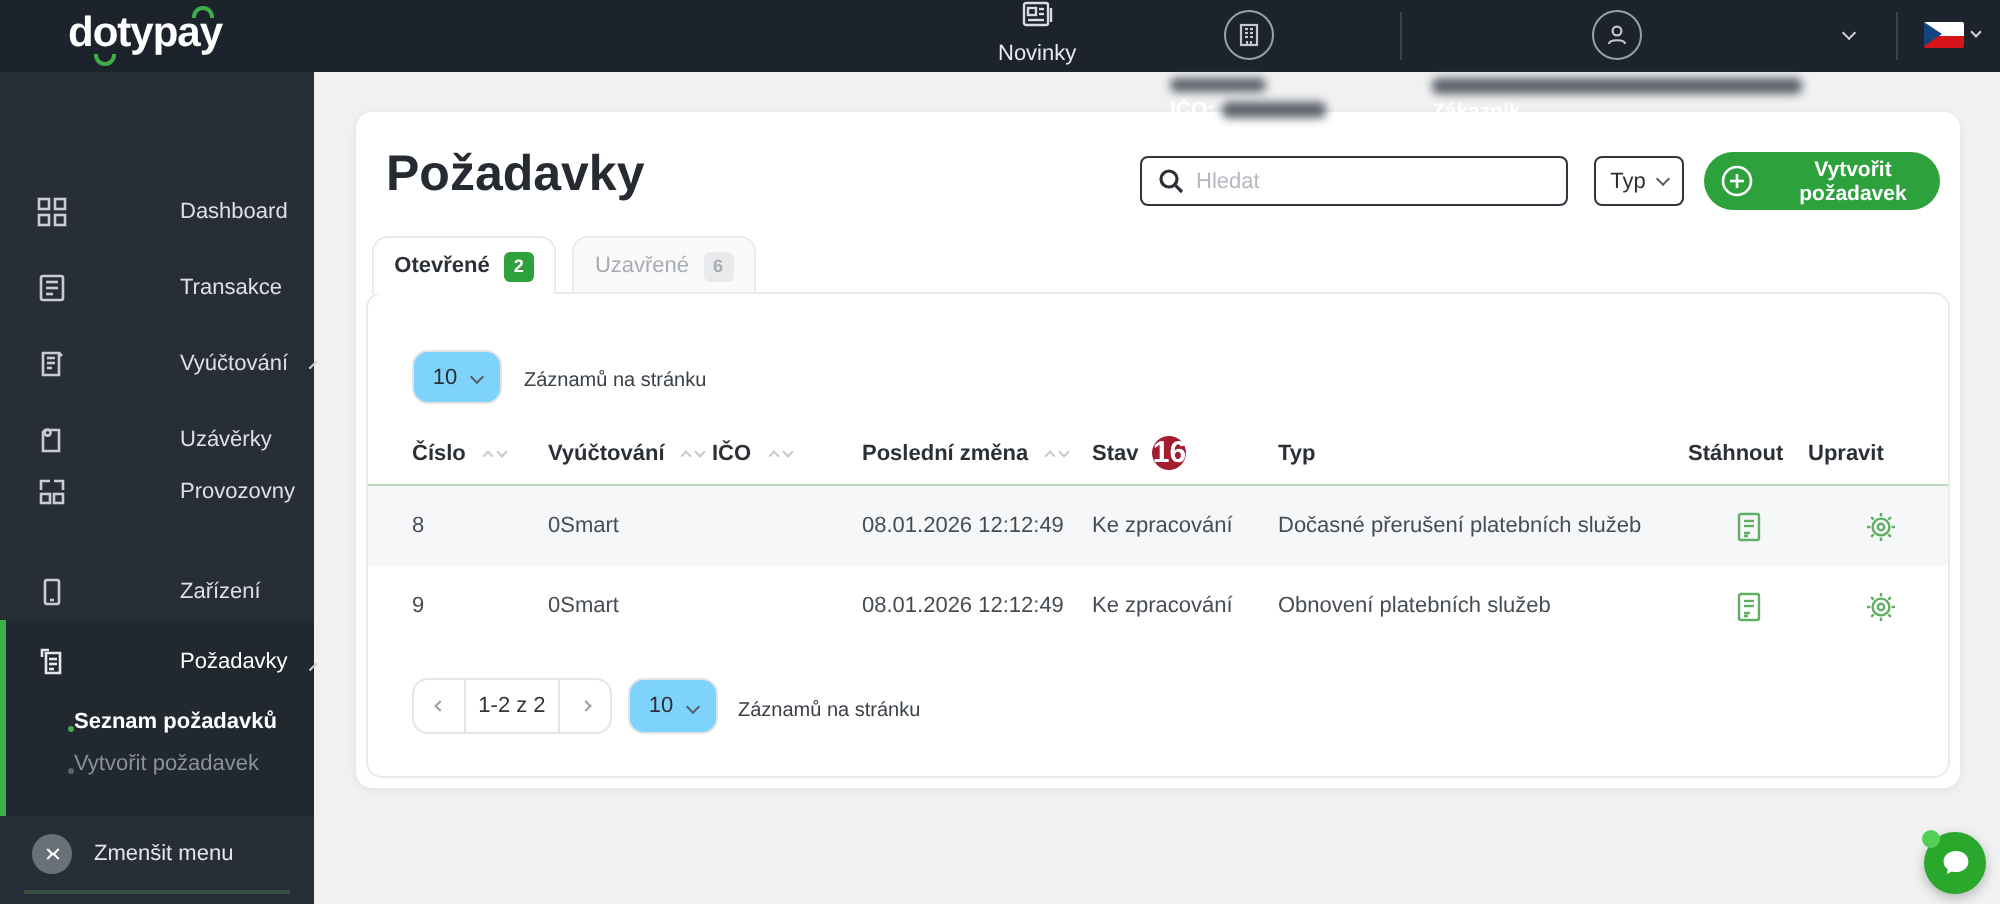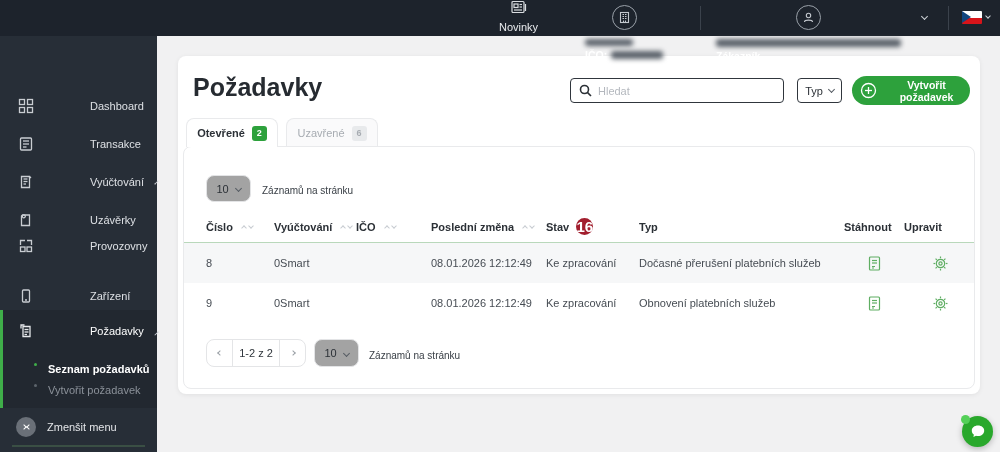--- a/index.html
+++ b/index.html
@@ -27,21 +27,21 @@
   .flag .w { position:absolute; left:0; top:0; width:20px; height:6.5px; background:#fff; }
   .flag .r { position:absolute; left:0; top:6.5px; width:20px; height:6.5px; background:#d7141a; }
   .flag .b { position:absolute; left:0; top:0; width:0; height:0; border-top:6.5px solid transparent; border-bottom:6.5px solid transparent; border-left:9px solid #11457e; }
 
   
   .sb { position:absolute; left:0; top:36px; width:157px; height:416px; background:#272e37; z-index:4; }
   .sb-item { position:absolute; left:0; width:157px; height:38px; display:flex; align-items:center; padding:0 14px 0 18px; gap:12px; color:#dde0e4; font-size:11px; cursor:pointer; }
   .sb-item .grow { flex:1;padding-left:44px; }
   .sb-ic { flex:none; display:flex; }
   .sb-active { position:absolute; left:0; top:274px; width:157px; height:98px; background:#222830; border-left:3px solid #3fae49; }
-  .sb-sub { position:absolute; left:0; width:157px; height:20px; display:flex; align-items:flex-end; padding-left:45px; font-size:11px; cursor:pointer; }
+  .sb-sub { position:absolute; left:0; width:157px; height:20px; display:flex; align-items:flex-start; padding-left:34px; font-size:11px; cursor:pointer; }
   .sb-dot { position:absolute; left:31px; width:3px; height:3px; border-radius:50%; }
   .collapse-row { position:absolute; left:0; top:376px; width:157px; height:30px; display:flex; align-items:center; padding-left:16px; gap:11px; color:#e4e6e9; font-size:11px; cursor:pointer; }
   .collapse-ic { width:20px; height:20px; border-radius:50%; background:#6a7078; display:flex; align-items:center; justify-content:center; gap:1px; color:#fff; }
   .collapse-ic .chev { width:4px; height:4px; }
   .sb-divider { position:absolute; left:12px; top:409px; width:133px; height:2px; background:#3a4f44; }
 
   
   .panel { position:absolute; left:178px; top:56px; width:802px; height:338px; background:#fff; border-radius:8px; box-shadow:0 1px 5px rgba(0,0,0,0.07); }
   .page-title { position:absolute; left:15px; top:17px; font-size:25px; font-weight:bold; color:#262b31; }
 
@@ -58,21 +58,21 @@
   .tab { position:absolute; top:62px; height:29px; width:92px; display:flex; align-items:center; justify-content:center; gap:7px; font-size:11px; border:1px solid #e9eaec; border-bottom:none; border-radius:8px 8px 0 0; cursor:pointer; }
   .tab-active { left:8px; background:#fff; font-weight:bold; color:#2b3036; z-index:3; }
   .tab-inactive { left:108px; background:#fafafb; color:#a7acb2; z-index:1; }
   .tab-badge { width:15px; height:15px; border-radius:3px; display:flex; align-items:center; justify-content:center; font-size:9px; font-weight:bold; }
   .badge-green { background:#2da13c; color:#fff; }
   .badge-gray { background:#e8eaec; color:#a7acb2; }
 
   
   .card { position:absolute; left:5px; top:90px; width:792px; height:243px; background:#fff; border:1px solid #e9eaec; border-radius:8px; z-index:2; }
 
-  .pp-select { position:absolute; width:45px; height:27px; border:1px solid #e3e4e6; border-radius:8px; display:flex; align-items:center; justify-content:center; gap:7px; font-size:11px; color:#2b3036; cursor:pointer; background:#a3a3a3; }
+  .pp-select { position:absolute; width:45px; height:27px; border:1px solid #e3e4e6; border-radius:8px; display:flex; align-items:center; justify-content:center; gap:7px; font-size:11px; color:#2b3036; cursor:pointer; background:#7dd3fc; }
   .pp-select .chev, .typ-select .chev { color:#565c63; }
   .pp-label { position:absolute; font-size:10px; color:#3a4047; }
 
   .trow { display:grid; grid-template-columns:68px 82px 75px 115px 93px 205px 60px 72px; padding-left:22px; align-items:center; }
   .thead { position:absolute; left:0; top:64px; width:790px; height:32px; font-size:11px; font-weight:bold; color:#2b3036; border-bottom:1px solid #b9d8bb; }
   .th { display:flex; align-items:center; }
   .sort { display:inline-flex; gap:3px; margin-left:9px; }
   .sort i { width:4px; height:4px; border:solid #c7cbd1; border-width:0 1.5px 1.5px 0; display:inline-block; }
   .sort .up { transform:rotate(-135deg); margin-top:2px; }
   .sort .dn { transform:rotate(45deg); }
@@ -93,20 +93,25 @@
   
   .chat-btn { position:absolute; left:962px; top:416px; width:31px; height:31px; border-radius:50%; background:#29a82c; box-shadow:0 2px 6px rgba(0,0,0,0.25); display:flex; align-items:center; justify-content:center; cursor:pointer; z-index:6; }
   .chat-dot { position:absolute; left:-1px; top:-1px; width:9px; height:9px; border-radius:50%; background:#54d058; }
 </style>
 </head>
 <body>
 
 <div id="app">
 
   <div class="hdr">
+    <div class="logo">
+      <span>dotypay</span>
+      <span class="arc-under"></span>
+      <span class="arc-over"></span>
+    </div>
 
     <div class="hdr-item novinky">
       <span class="sb-ic">
         <svg width="16" height="14" viewBox="0 0 16 14" fill="none" stroke="#d9dce0" stroke-width="1.2">
           <rect x="1" y="1.5" width="12" height="11" rx="1"></rect>
           <rect x="3" y="4" width="4" height="3.5"></rect>
           <line x1="8.5" y1="4.5" x2="11" y2="4.5"></line>
           <line x1="8.5" y1="7" x2="11" y2="7"></line>
           <line x1="3" y1="10" x2="11" y2="10"></line>
           <line x1="14.5" y1="4" x2="14.5" y2="11"></line>

